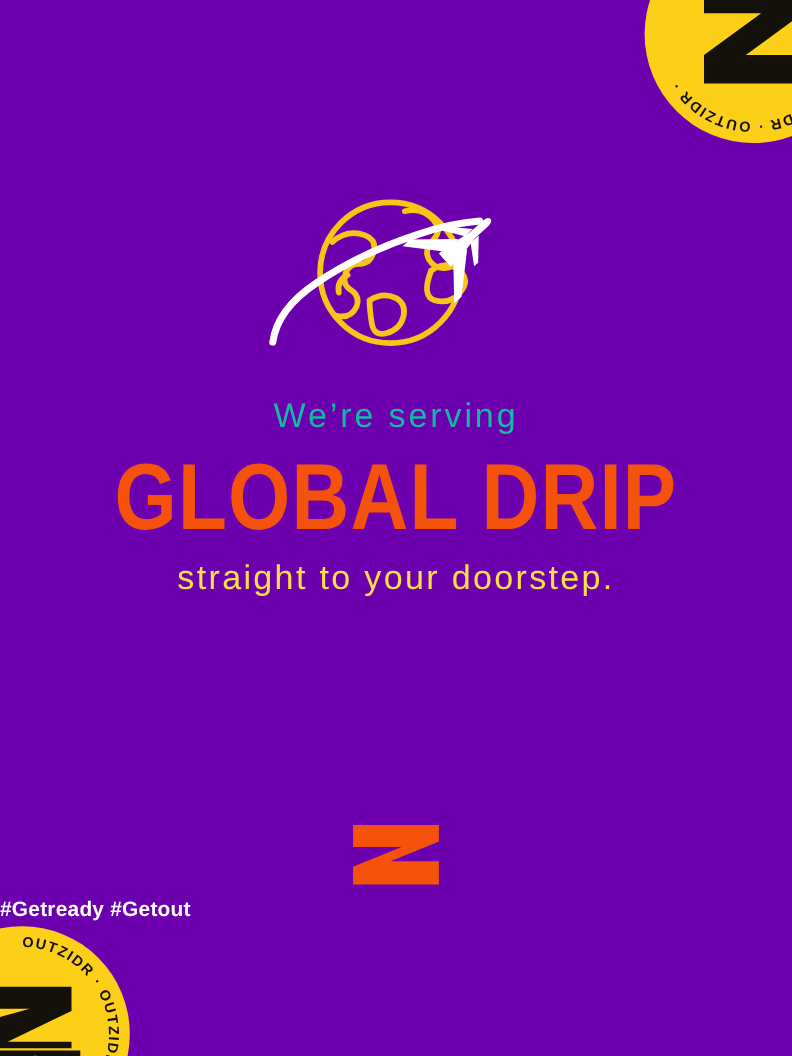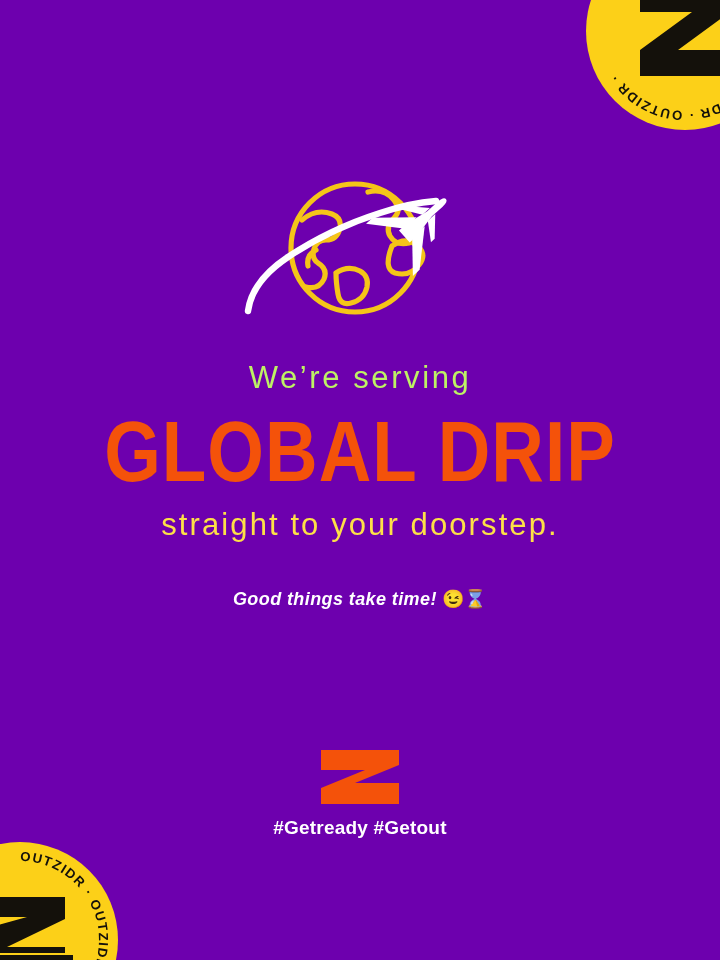--- a/index.html
+++ b/index.html
@@ -71,21 +71,21 @@
 
   
   .copy {
     position: absolute;
     left: 0;
     right: 0;
     top: 362px;
     text-align: center;
   }
   .line-serving {
-    color: #bef264;
+    color: #14b8a6;
     font-size: 31px;
     font-weight: 400;
     letter-spacing: 2.6px;
     line-height: 1.05;
   }
   .line-global {
     color: #F4520A;
     font-size: 70px;
     font-weight: 700;
     letter-spacing: 1px;
@@ -132,21 +132,20 @@
     font-weight: normal;
     letter-spacing: 0;
   }
 
   
   .footer {
     position: absolute;
     left: 0;
     right: 0;
     top: 748px;
-    text-align: center;
   }
   .zmark {
     width: 82px;
     height: 58px;
     margin: 0 auto;
     display: block;
   }
   .hashtags {
     margin-top: 11px;
     color: #FFFFFF;
@@ -223,24 +222,20 @@
     </svg>
   </div>
 
   <div class="copy">
     <div class="line-serving">We’re serving</div>
     <div class="line-global">GLOBAL DRIP</div>
     <div class="line-doorstep">straight to your doorstep.</div>
   </div>
 
 
-  <div class="line-goodthings">
-    <span>Good things take time!</span>
-    <span class="emoji">😉⌛</span>
-  </div>
 
   <div class="footer">
     <svg class="zmark" viewBox="0 0 82 58">
       <polygon points="2,2 80,2 80,17 36,35 80,35 80,56 2,56 2,40 46,22 2,22" fill="#F4520A"></polygon>
     </svg>
     <div class="hashtags">#Getready #Getout</div>
   </div>
 
 </div>
 

